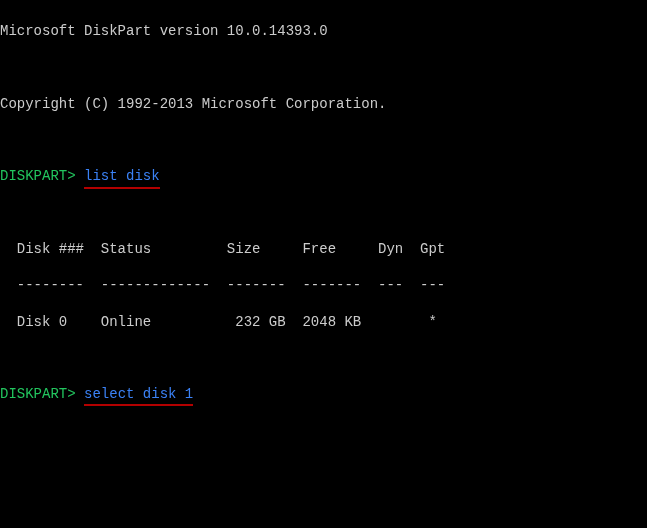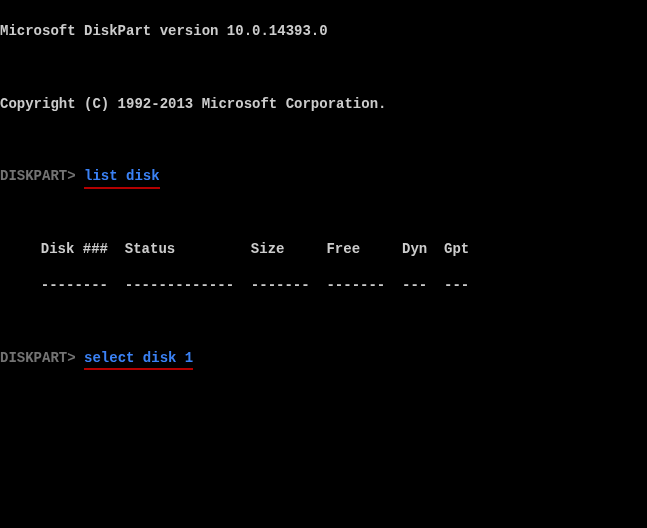--- a/index.html
+++ b/index.html
@@ -13,57 +13,56 @@
     width: 647px;
     height: 528px;
     overflow: hidden;
   }
   .terminal {
     padding: 4px 0 4px 0;
     white-space: pre;
   }
   .line {
     min-height: 18px;
-    font-weight: bold;
   }
   .prompt {
-    color: #737373;
+    color: #22c55e;
     margin-top: 46px;
   }
   .cmd {
     color: #3b82f6;
     position: relative;
     display: inline-block;
   }
   .underline::after {
     content: "";
     position: absolute;
     left: 0;
     right: 0;
     bottom: -3px;
     height: 2px;
     background: #b30000;
   }
   .header-row, .sep-row, .data-row {
     white-space: pre;
-    padding-left: 24px;
   }
 </style>
 </head>
 <body>
 
 <div class="terminal">
 <div class="line">Microsoft DiskPart version 10.0.14393.0</div>
 <div class="line"></div>
 <div class="line">Copyright (C) 1992-2013 Microsoft Corporation.</div>
 <div class="line"></div>
 <div class="line"><span class="prompt">DISKPART&gt;</span> <span class="cmd underline">list disk</span></div>
 <div class="line"></div>
 <div class="line header-row">  Disk ###  Status         Size     Free     Dyn  Gpt</div>
 <div class="line sep-row">  --------  -------------  -------  -------  ---  ---</div>
+<div class="line data-row">  Disk 0    Online          232 GB  2048 KB        *</div>
 <div class="line"></div>
 <div class="line"><span class="prompt">DISKPART&gt;</span> <span class="cmd underline">select disk 1</span></div>
 <div class="line"></div>
 
 
 
 
 
 
 

